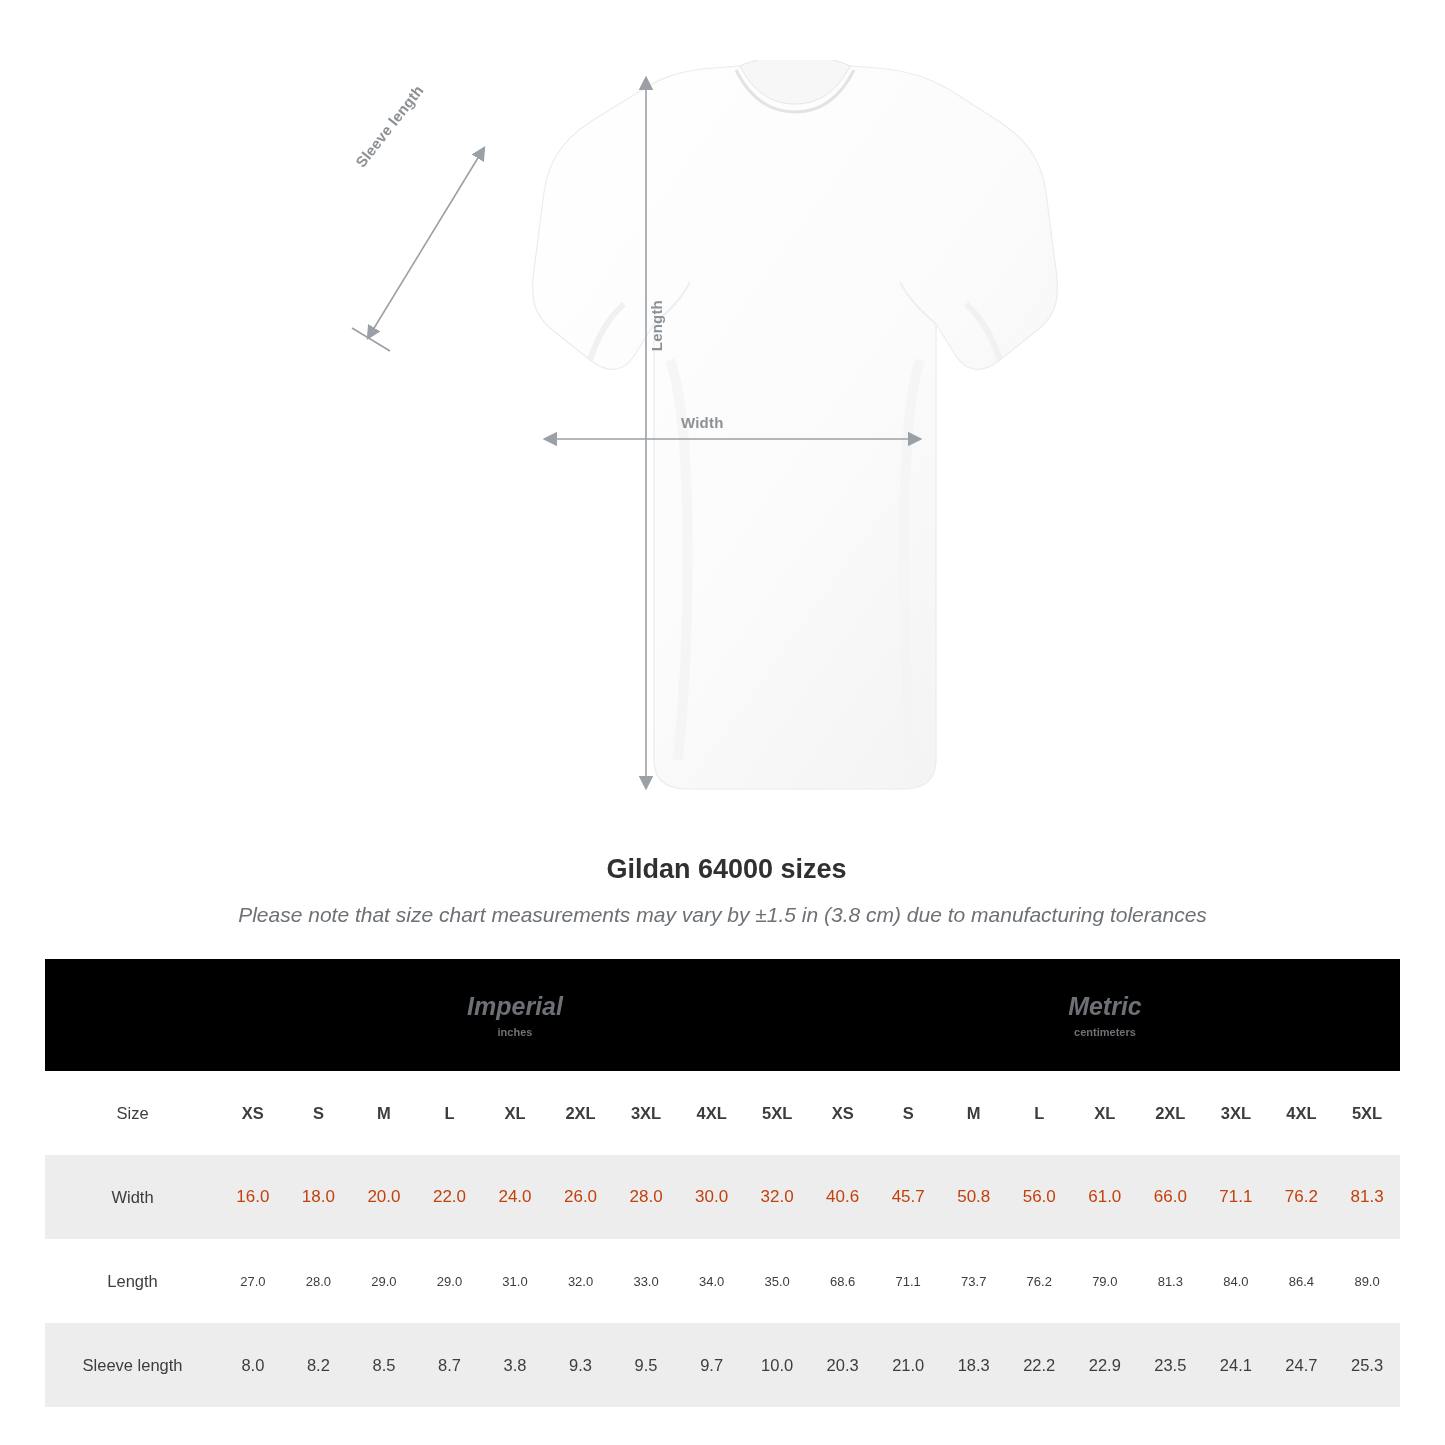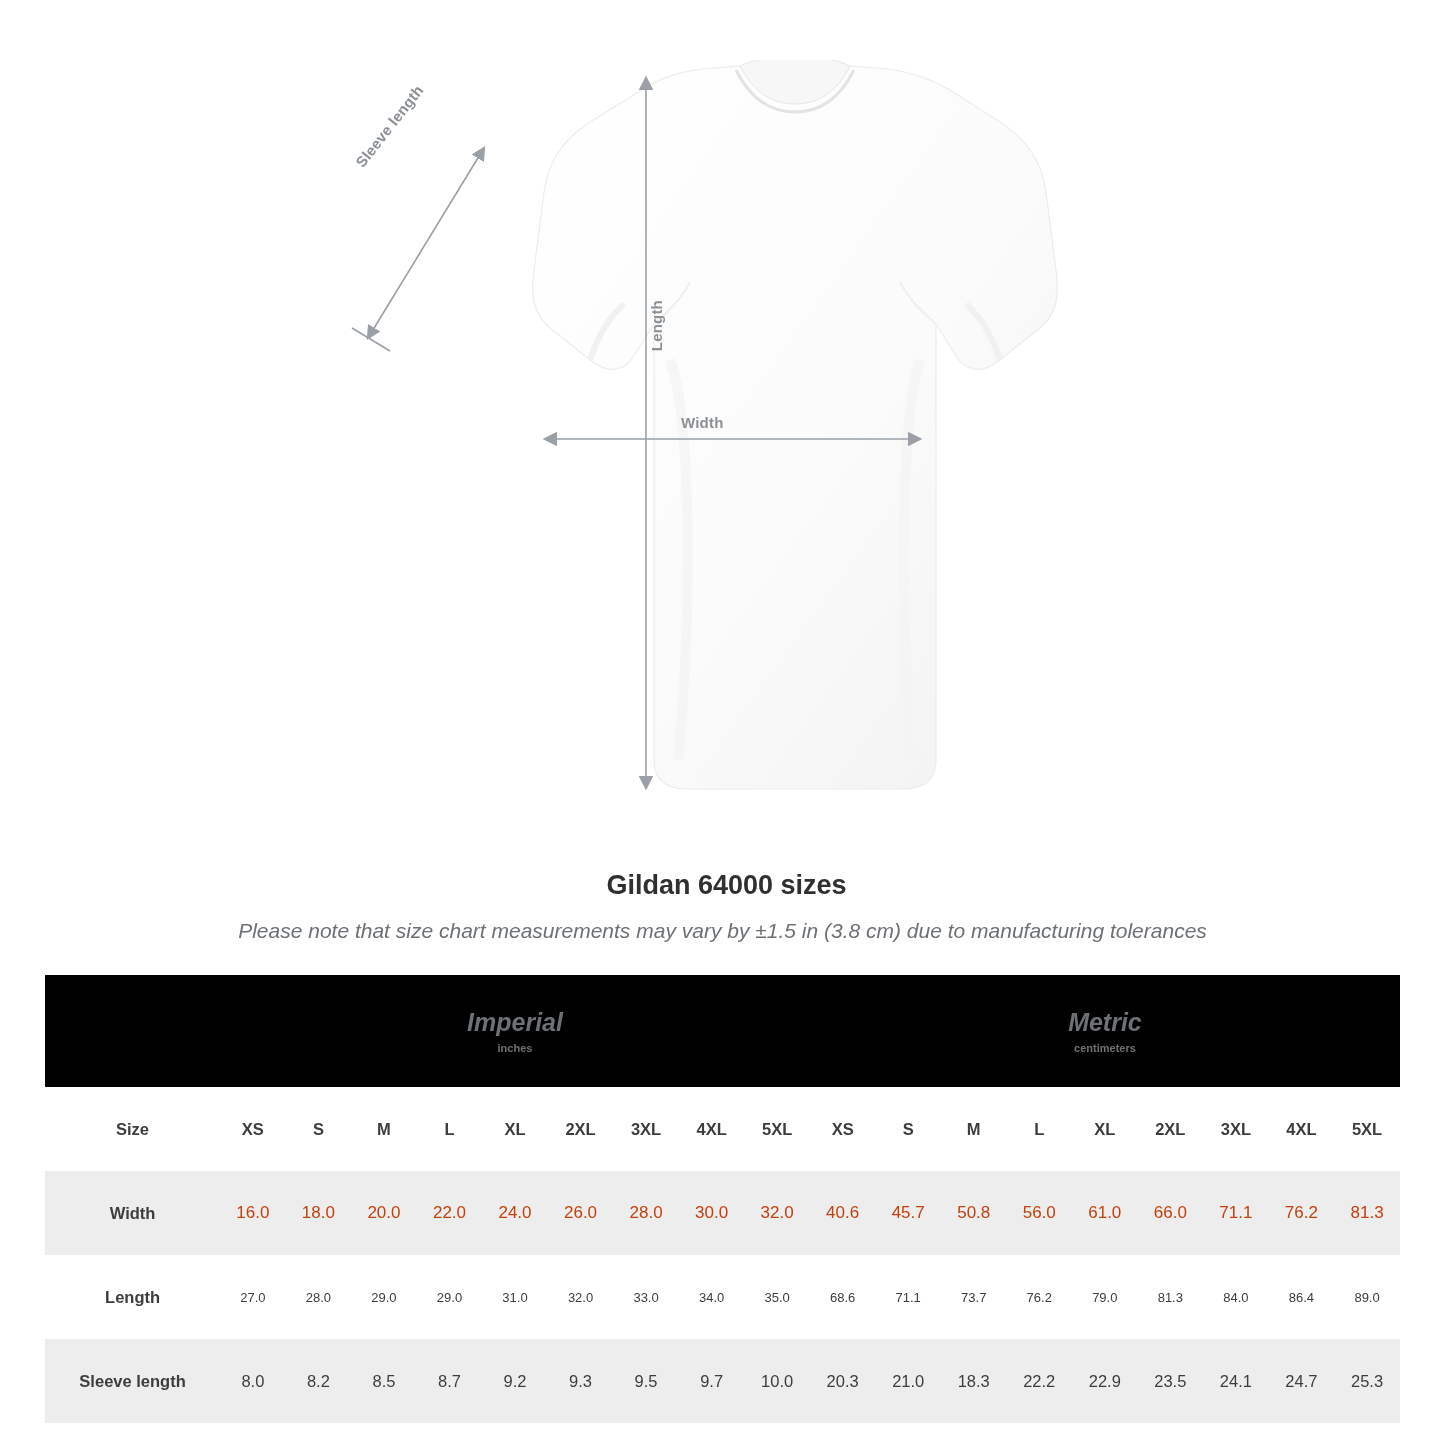--- a/index.html
+++ b/index.html
@@ -64,21 +64,21 @@
     transform-origin: left top;
     white-space: nowrap;
   }
 
   
   .title {
     text-align: center;
     font-size: 27px;
     font-weight: bold;
     color: #303030;
-    margin: 16px;
+    margin: 0;
     padding-top: 24px;
     padding-left: 8px;
   }
   .subtitle {
     text-align: center;
     font-size: 21px;
     font-style: italic;
     color: #6d7175;
     margin: 18px 0 0 0;
   }
@@ -139,21 +139,21 @@
     font-size: 13px;
     color: #3d3d3d;
   }
   tr.r-sleeve td, tr.r-sleeve th {
     height: 82px;
     background: #ededed;
     font-size: 16.5px;
     color: #3d3d3d;
   }
   tr.r-width th, tr.r-length th, tr.r-sleeve th, tr.r-size th {
-    font-weight: bold;
+    font-weight: normal;
     font-size: 16.5px;
     color: #3d3d3d;
   }
   td.val {
     font-size: 16.5px;
     color: #3d3d3d;
   }
 </style>
 </head>
 <body>
@@ -330,21 +330,21 @@
           <td class="val">86.4</td>
           <td class="val">89.0</td>
         </tr>
 
         <tr class="r-sleeve">
           <th class="row-head-cell">Sleeve length</th>
           <td class="val">8.0</td>
           <td class="val">8.2</td>
           <td class="val">8.5</td>
           <td class="val">8.7</td>
-          <td class="val">9.2</td>
+          <td class="val">3.8</td>
           <td class="val">9.3</td>
           <td class="val">9.5</td>
           <td class="val">9.7</td>
           <td class="val">10.0</td>
           <td class="val">20.3</td>
           <td class="val">21.0</td>
           <td class="val">18.3</td>
           <td class="val">22.2</td>
           <td class="val">22.9</td>
           <td class="val">23.5</td>

